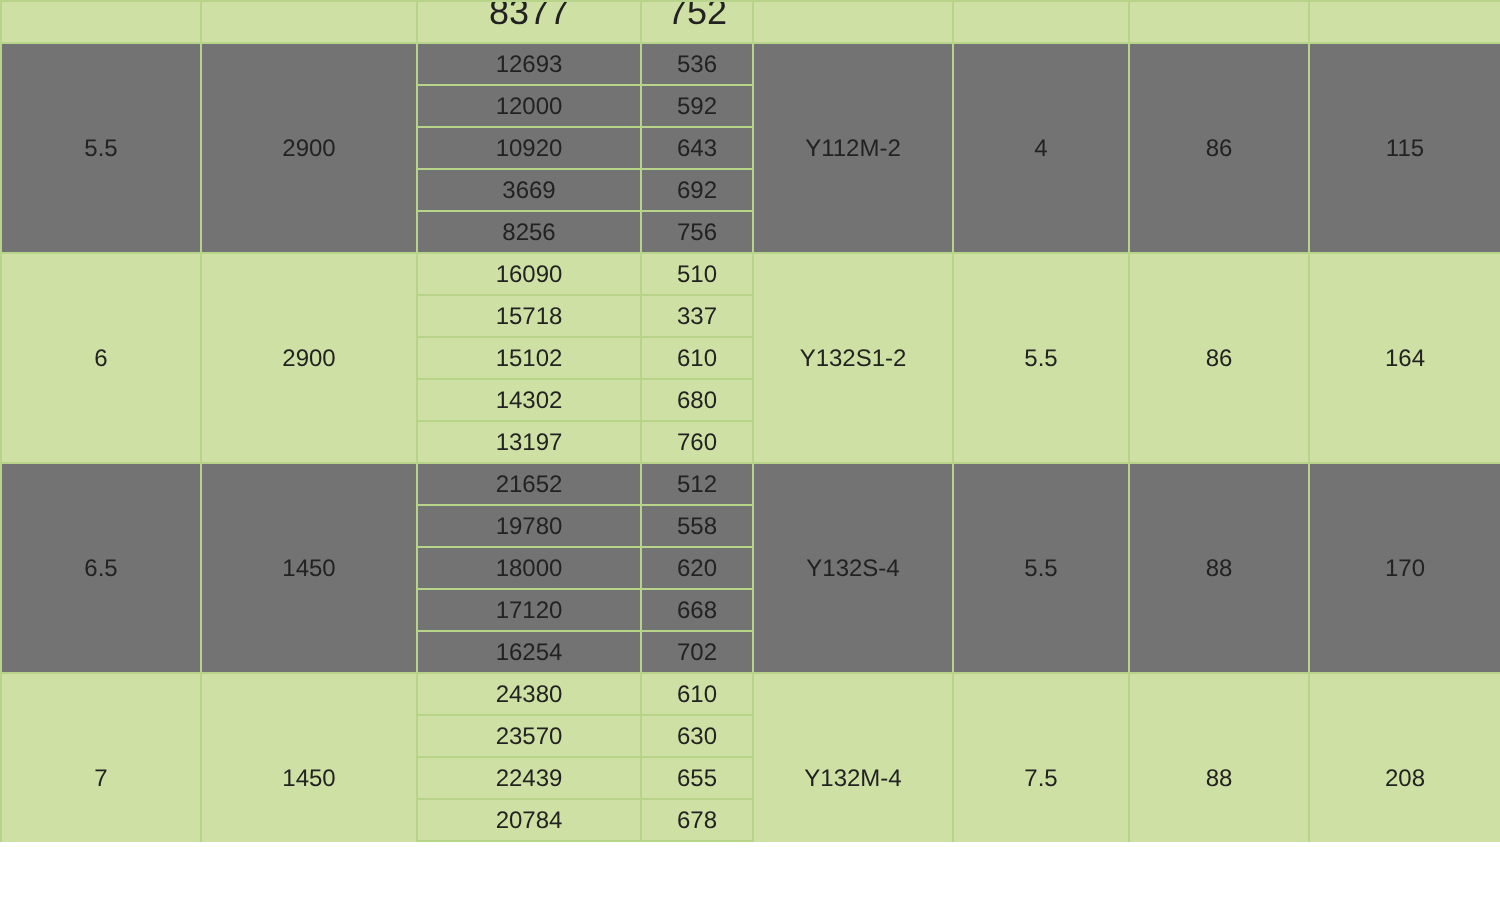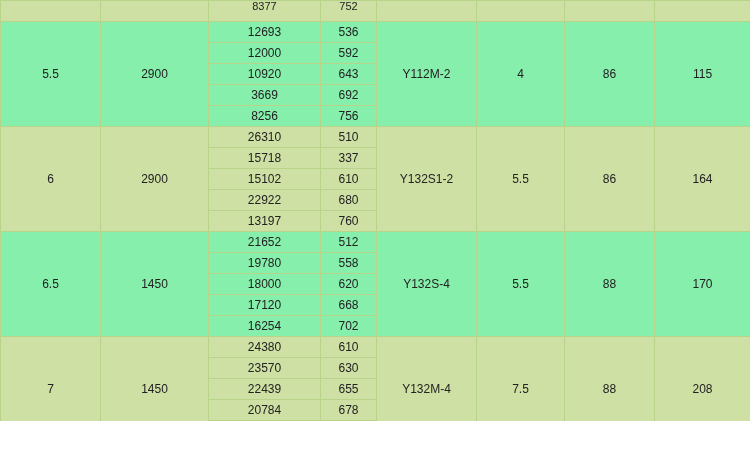--- a/index.html
+++ b/index.html
@@ -43,27 +43,27 @@
   col.c3 { width: 56px; }
   col.c4 { width: 100px; }
   col.c5 { width: 88px; }
   col.c6 { width: 90px; }
   col.c7 { width: 96px; }
 
   tr.band-green td {
     background: #cfe0a4;
   }
   tr.band-white td {
-    background: #86efac;
+    background: #737373;
     text-align: center;
   }
   .trim-row td {
     height: 9px;
     line-height: 9px;
-    font-size: 11px;
+    font-size: 18px;
     position: relative;
   }
   .trim-row .clip {
     display: block;
     margin-top: -11px;
     height: 20px;
     line-height: 20px;
   }
   .bottom-pad {
     position: absolute;
@@ -129,37 +129,37 @@
         <td>692</td>
       </tr>
       <tr class="band-white">
         <td>8256</td>
         <td>756</td>
       </tr>
 
       <tr class="band-green">
         <td rowspan="5">6</td>
         <td rowspan="5">2900</td>
-        <td>26310</td>
+        <td>16090</td>
         <td>510</td>
         <td rowspan="5">Y132S1-2</td>
         <td rowspan="5">5.5</td>
         <td rowspan="5">86</td>
         <td rowspan="5">164</td>
       </tr>
       <tr class="band-green">
         <td>15718</td>
         <td>337</td>
       </tr>
       <tr class="band-green">
         <td>15102</td>
         <td>610</td>
       </tr>
       <tr class="band-green">
-        <td>22922</td>
+        <td>14302</td>
         <td>680</td>
       </tr>
       <tr class="band-green">
         <td>13197</td>
         <td>760</td>
       </tr>
 
       <tr class="band-white">
         <td rowspan="5">6.5</td>
         <td rowspan="5">1450</td>

